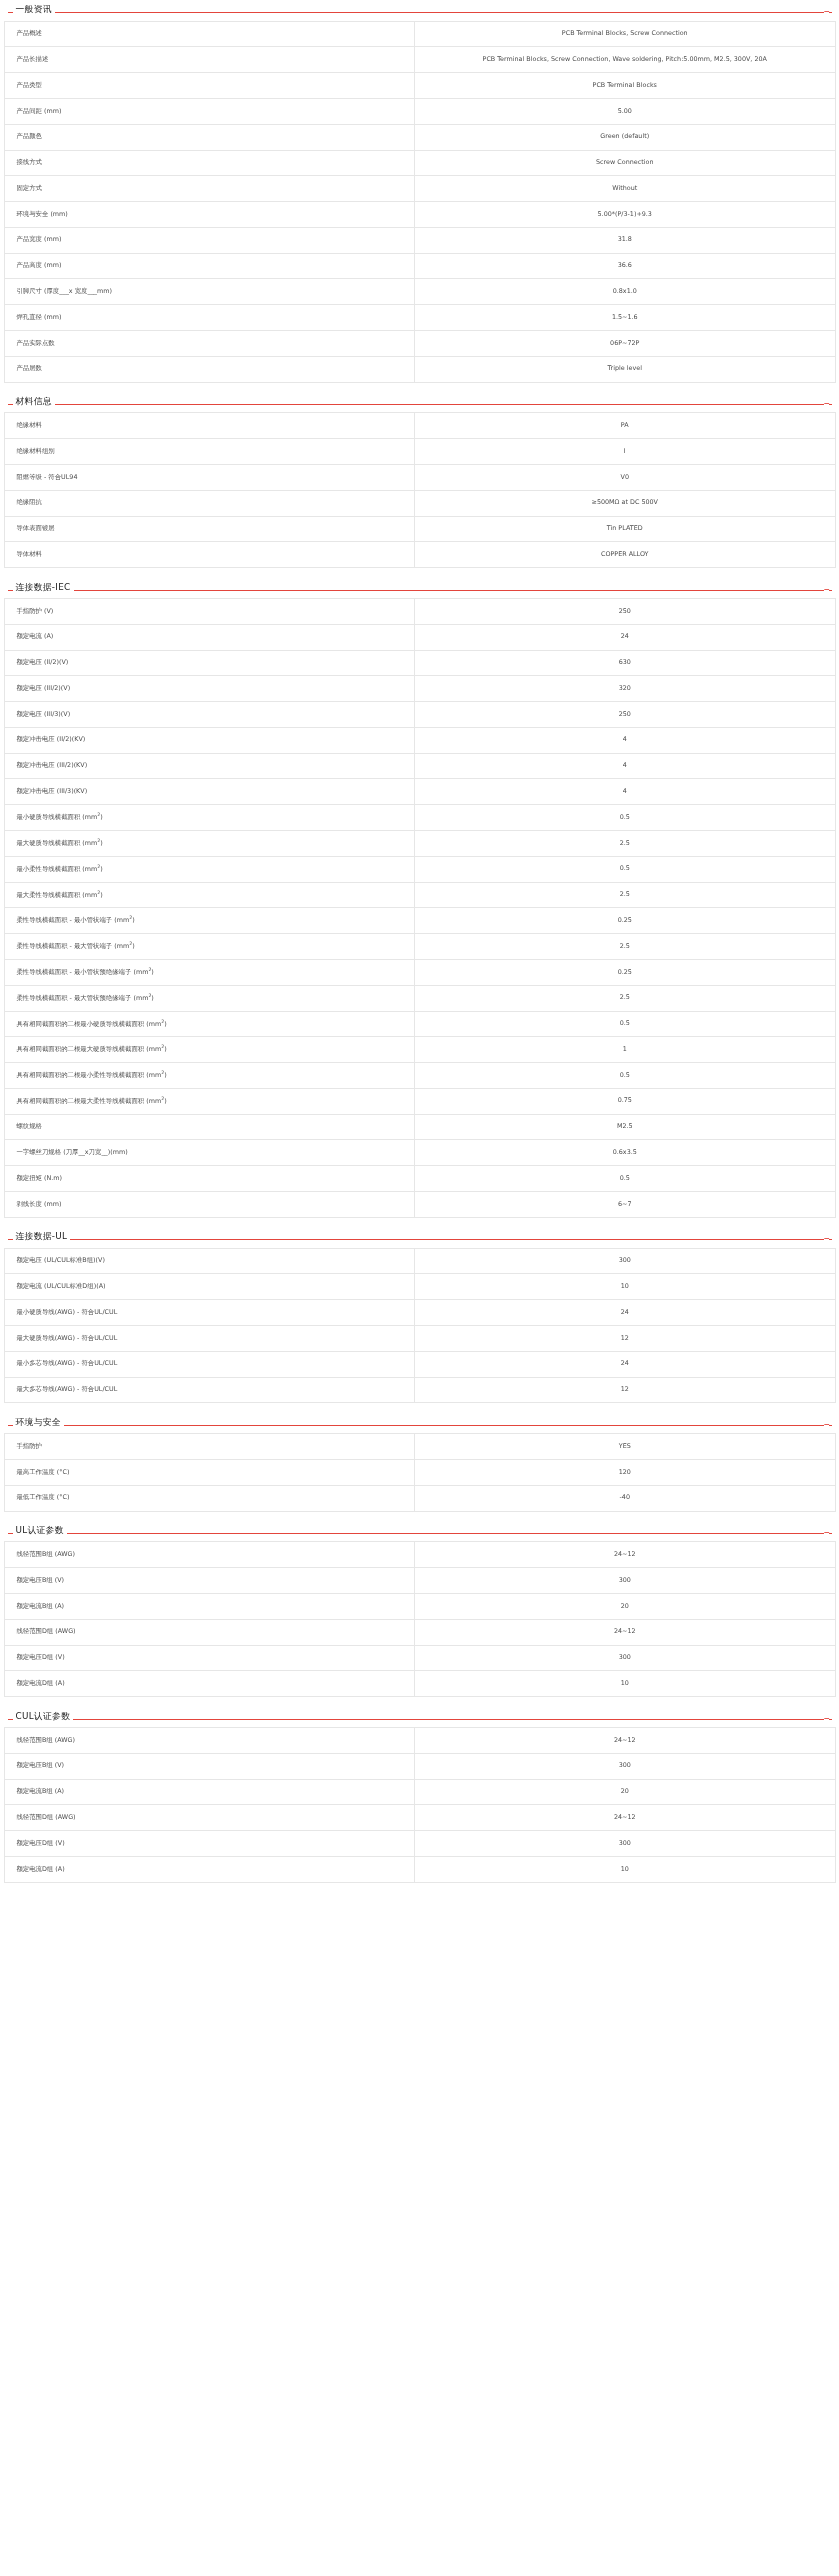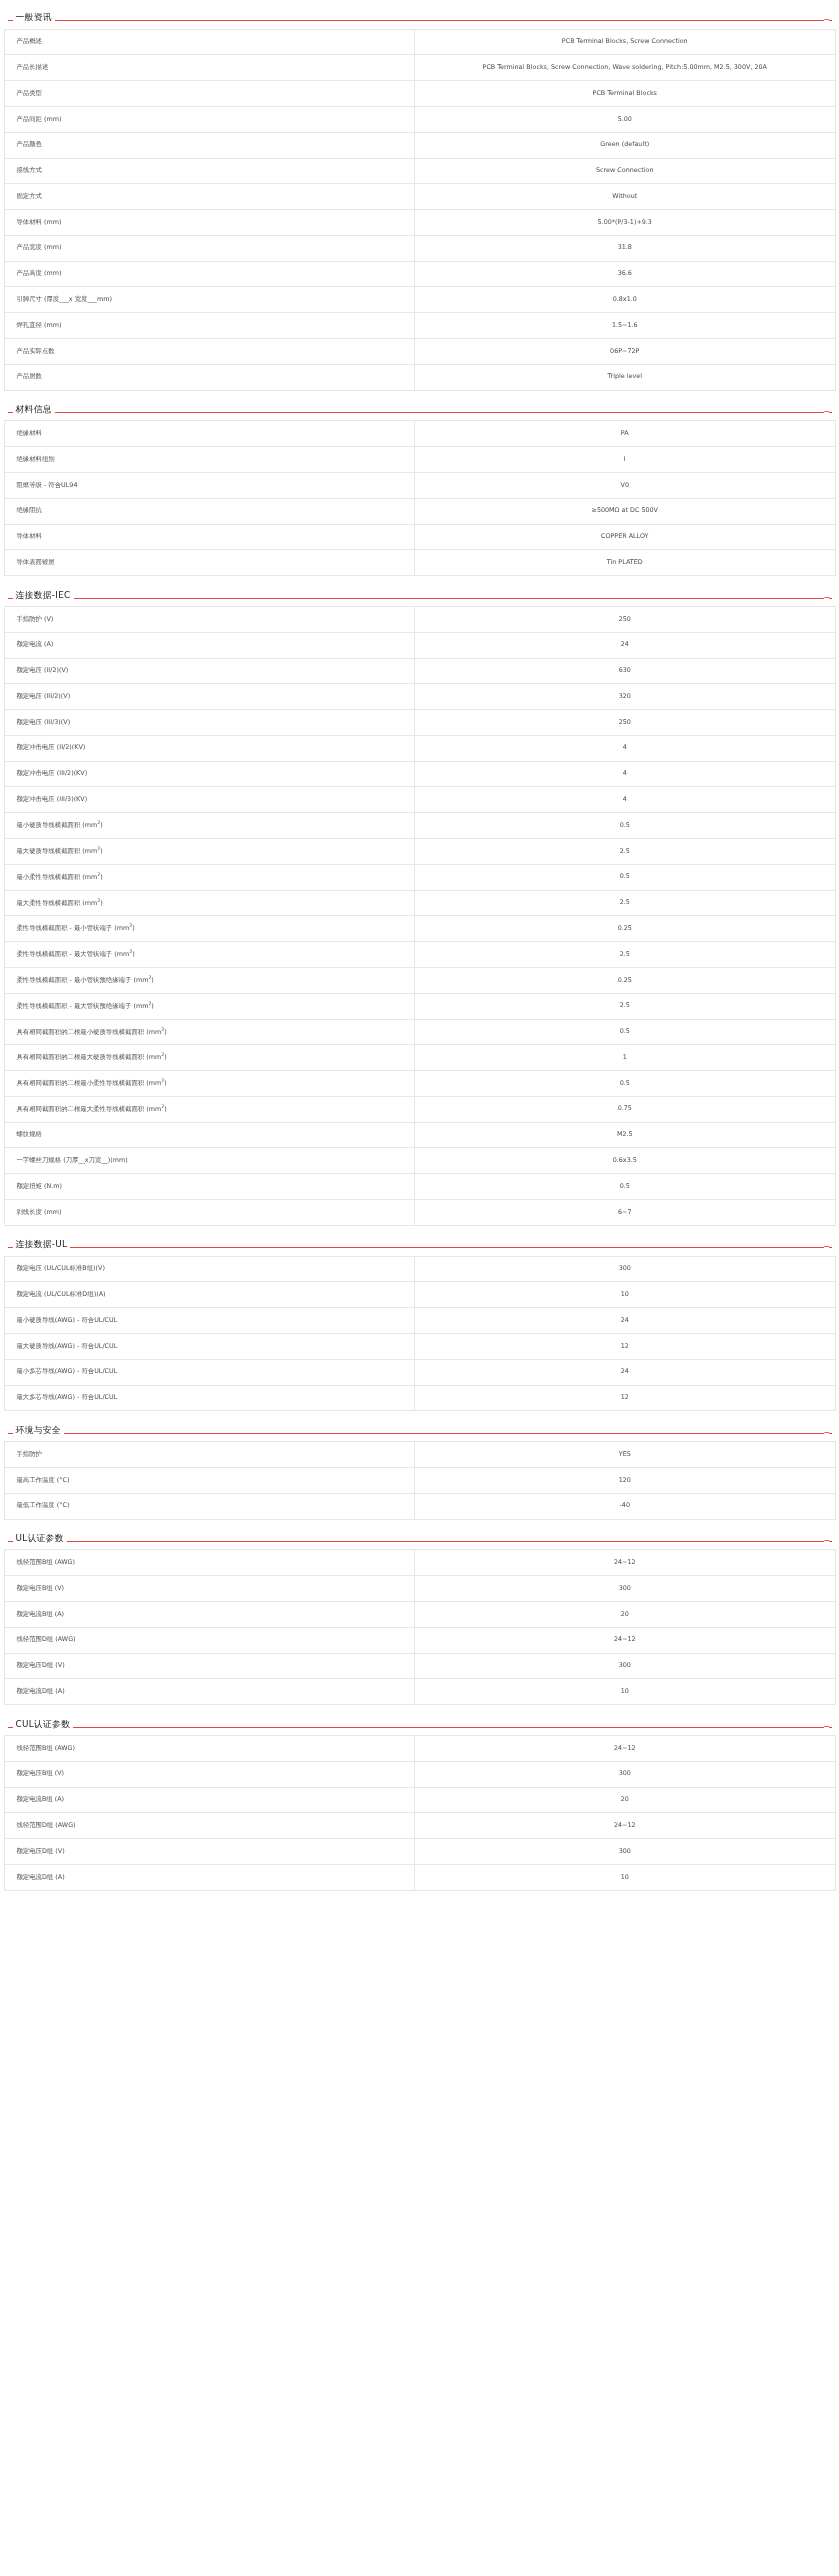--- a/index.html
+++ b/index.html
@@ -9,21 +9,21 @@
     width:840px;
     color:#333;
     -webkit-font-smoothing:antialiased;
   }
   .page{
     width:840px;
     box-sizing:border-box;
     padding:0 4.1px 20.6px 4.1px;
   }
   .section{
-    margin:8px 0 0 0;
+    margin:0 0 0 0;
   }
   .section + .section{margin-top:9.3px;}
   .sec-head{
     position:relative;
     height:19.6px;
   }
   .sec-head .title{
     position:absolute;
     left:9.3px;
     top:4.1px;
@@ -117,21 +117,21 @@
             </tr>
             <tr>
               <td class="k">接线方式</td>
               <td class="v">Screw Connection</td>
             </tr>
             <tr>
               <td class="k">固定方式</td>
               <td class="v">Without</td>
             </tr>
             <tr>
-              <td class="k">导体材料 (mm)</td>
+              <td class="k">环境与安全 (mm)</td>
               <td class="v">5.00*(P/3-1)+9.3</td>
             </tr>
             <tr>
               <td class="k">产品宽度 (mm)</td>
               <td class="v">31.8</td>
             </tr>
             <tr>
               <td class="k">产品高度 (mm)</td>
               <td class="v">36.6</td>
             </tr>
@@ -172,26 +172,26 @@
             </tr>
             <tr>
               <td class="k">阻燃等级 - 符合UL94</td>
               <td class="v">V0</td>
             </tr>
             <tr>
               <td class="k">绝缘阻抗</td>
               <td class="v">≥500MΩ at DC 500V</td>
             </tr>
             <tr>
+              <td class="k">导体表面镀层</td>
+              <td class="v">Tin PLATED</td>
+            </tr>
+            <tr>
               <td class="k">导体材料</td>
               <td class="v">COPPER ALLOY</td>
-            </tr>
-            <tr>
-              <td class="k">导体表面镀层</td>
-              <td class="v">Tin PLATED</td>
             </tr>
           </tbody>
         </table>
       </div>
       <div class="section">
         <div class="sec-head">
           <div class="rule"></div>
           <div class="title">连接数据-IEC</div>
           <div class="tick">−</div>
         </div>

